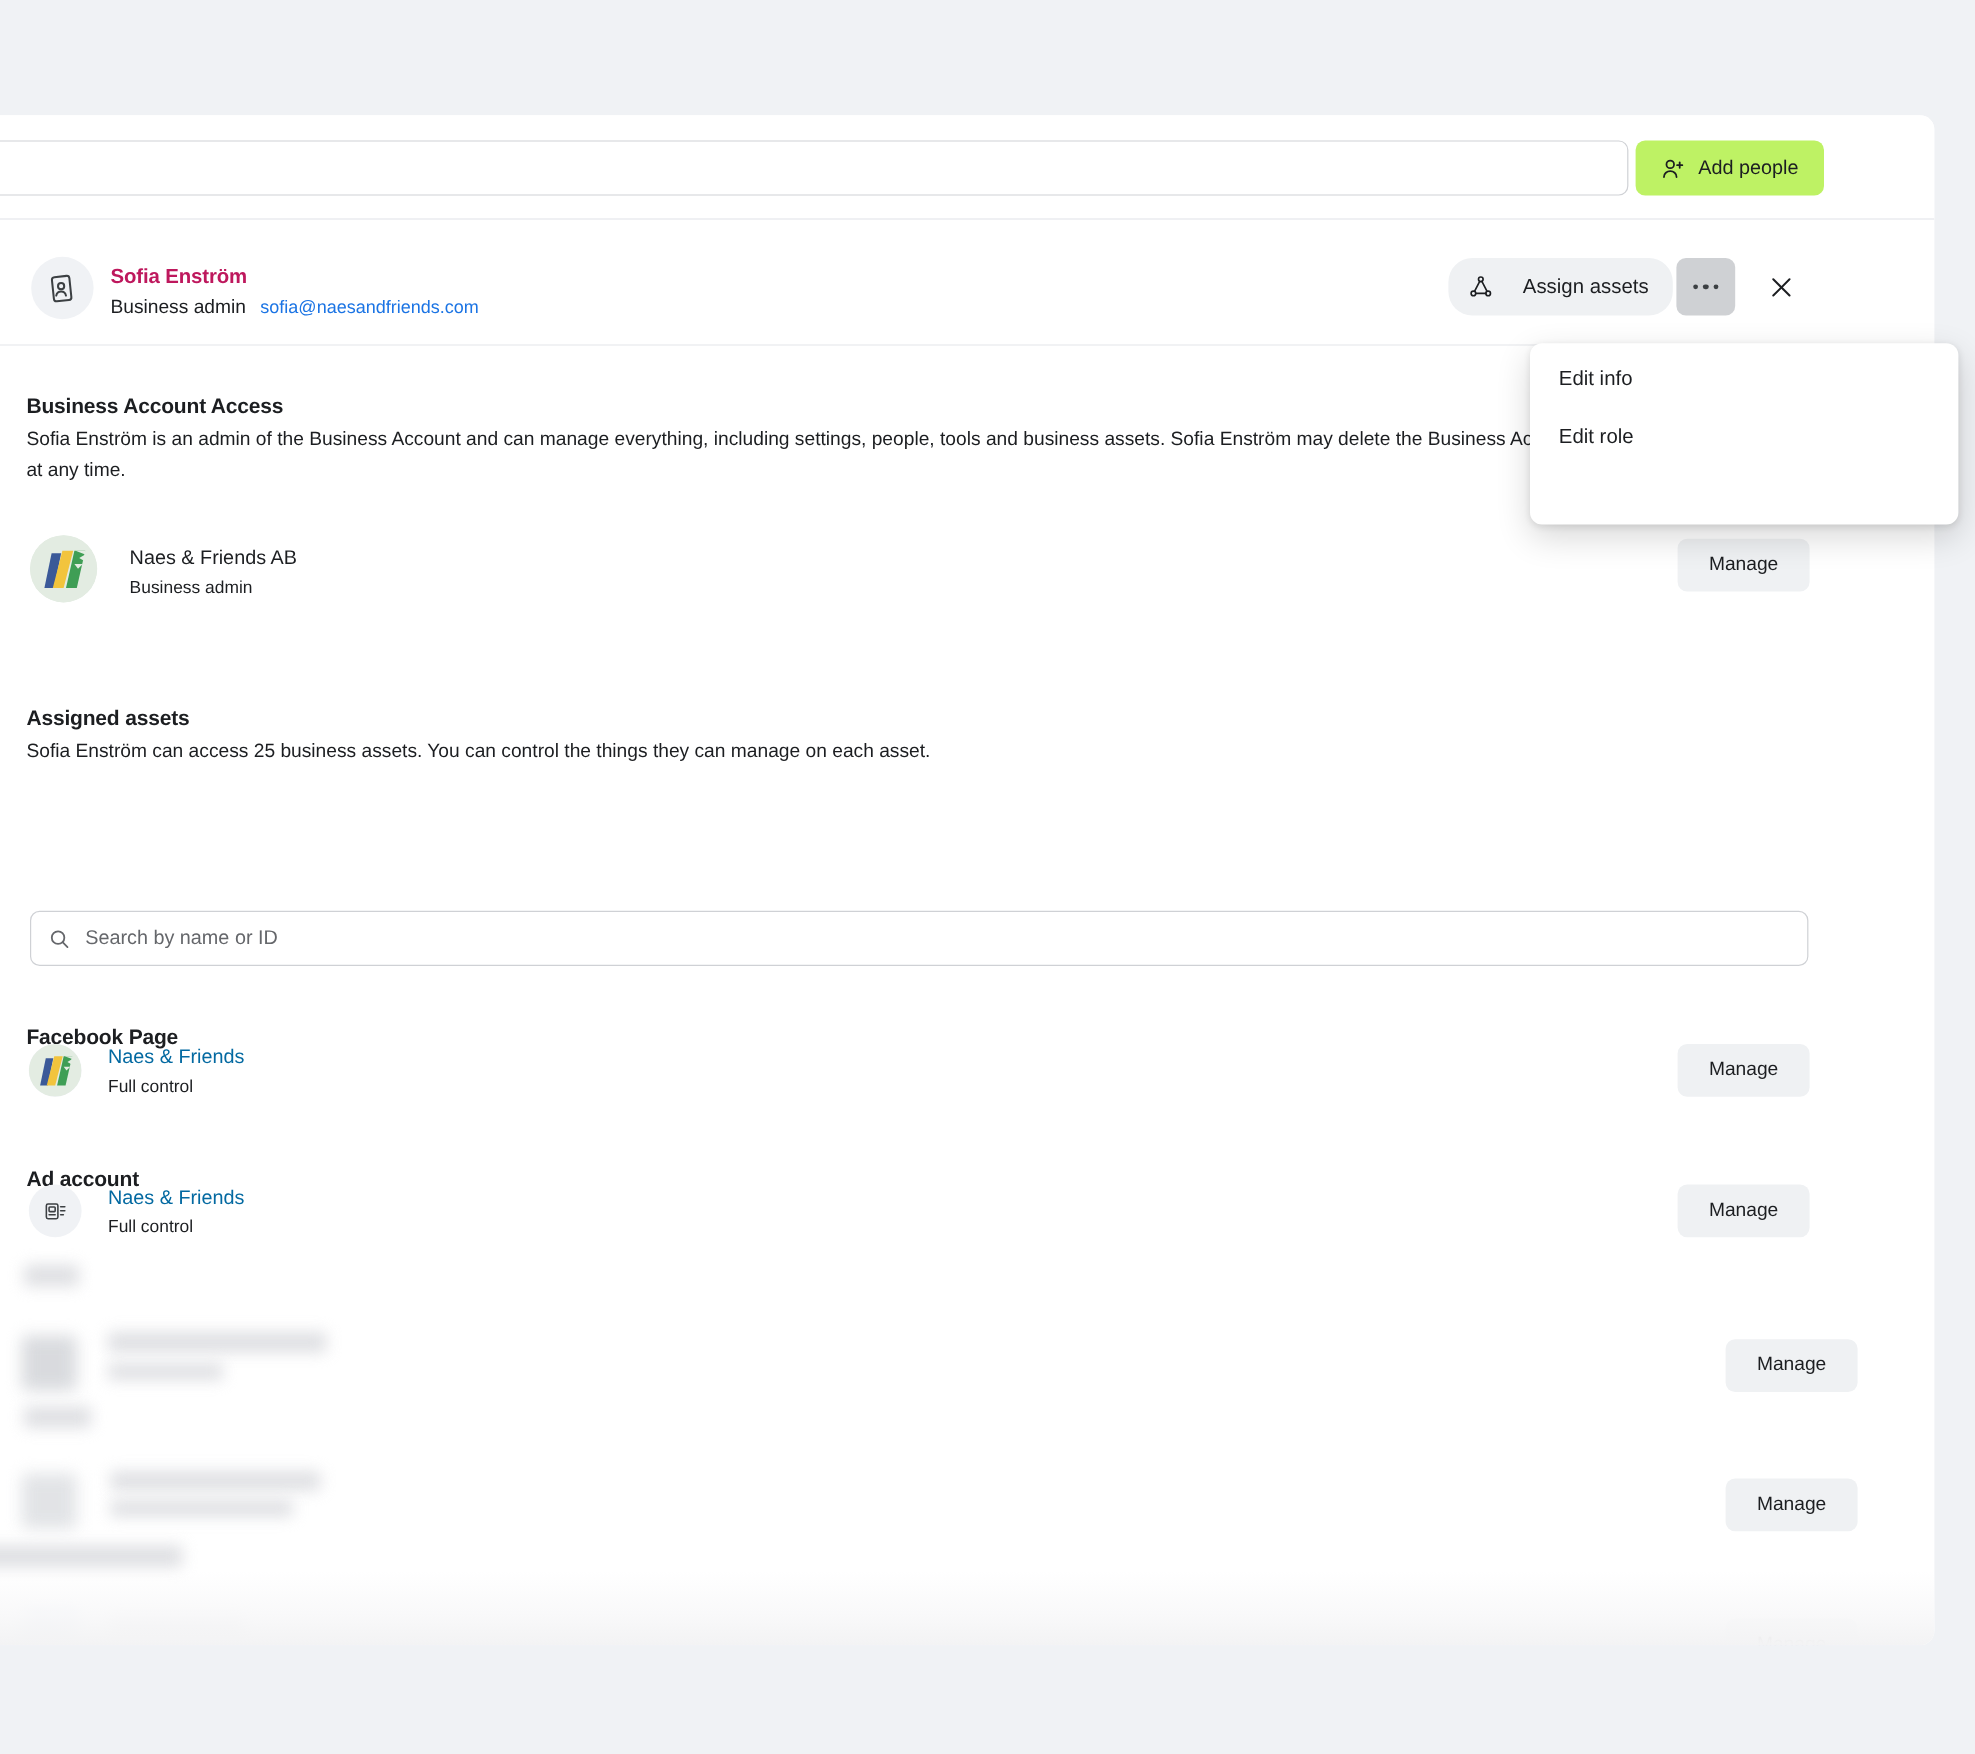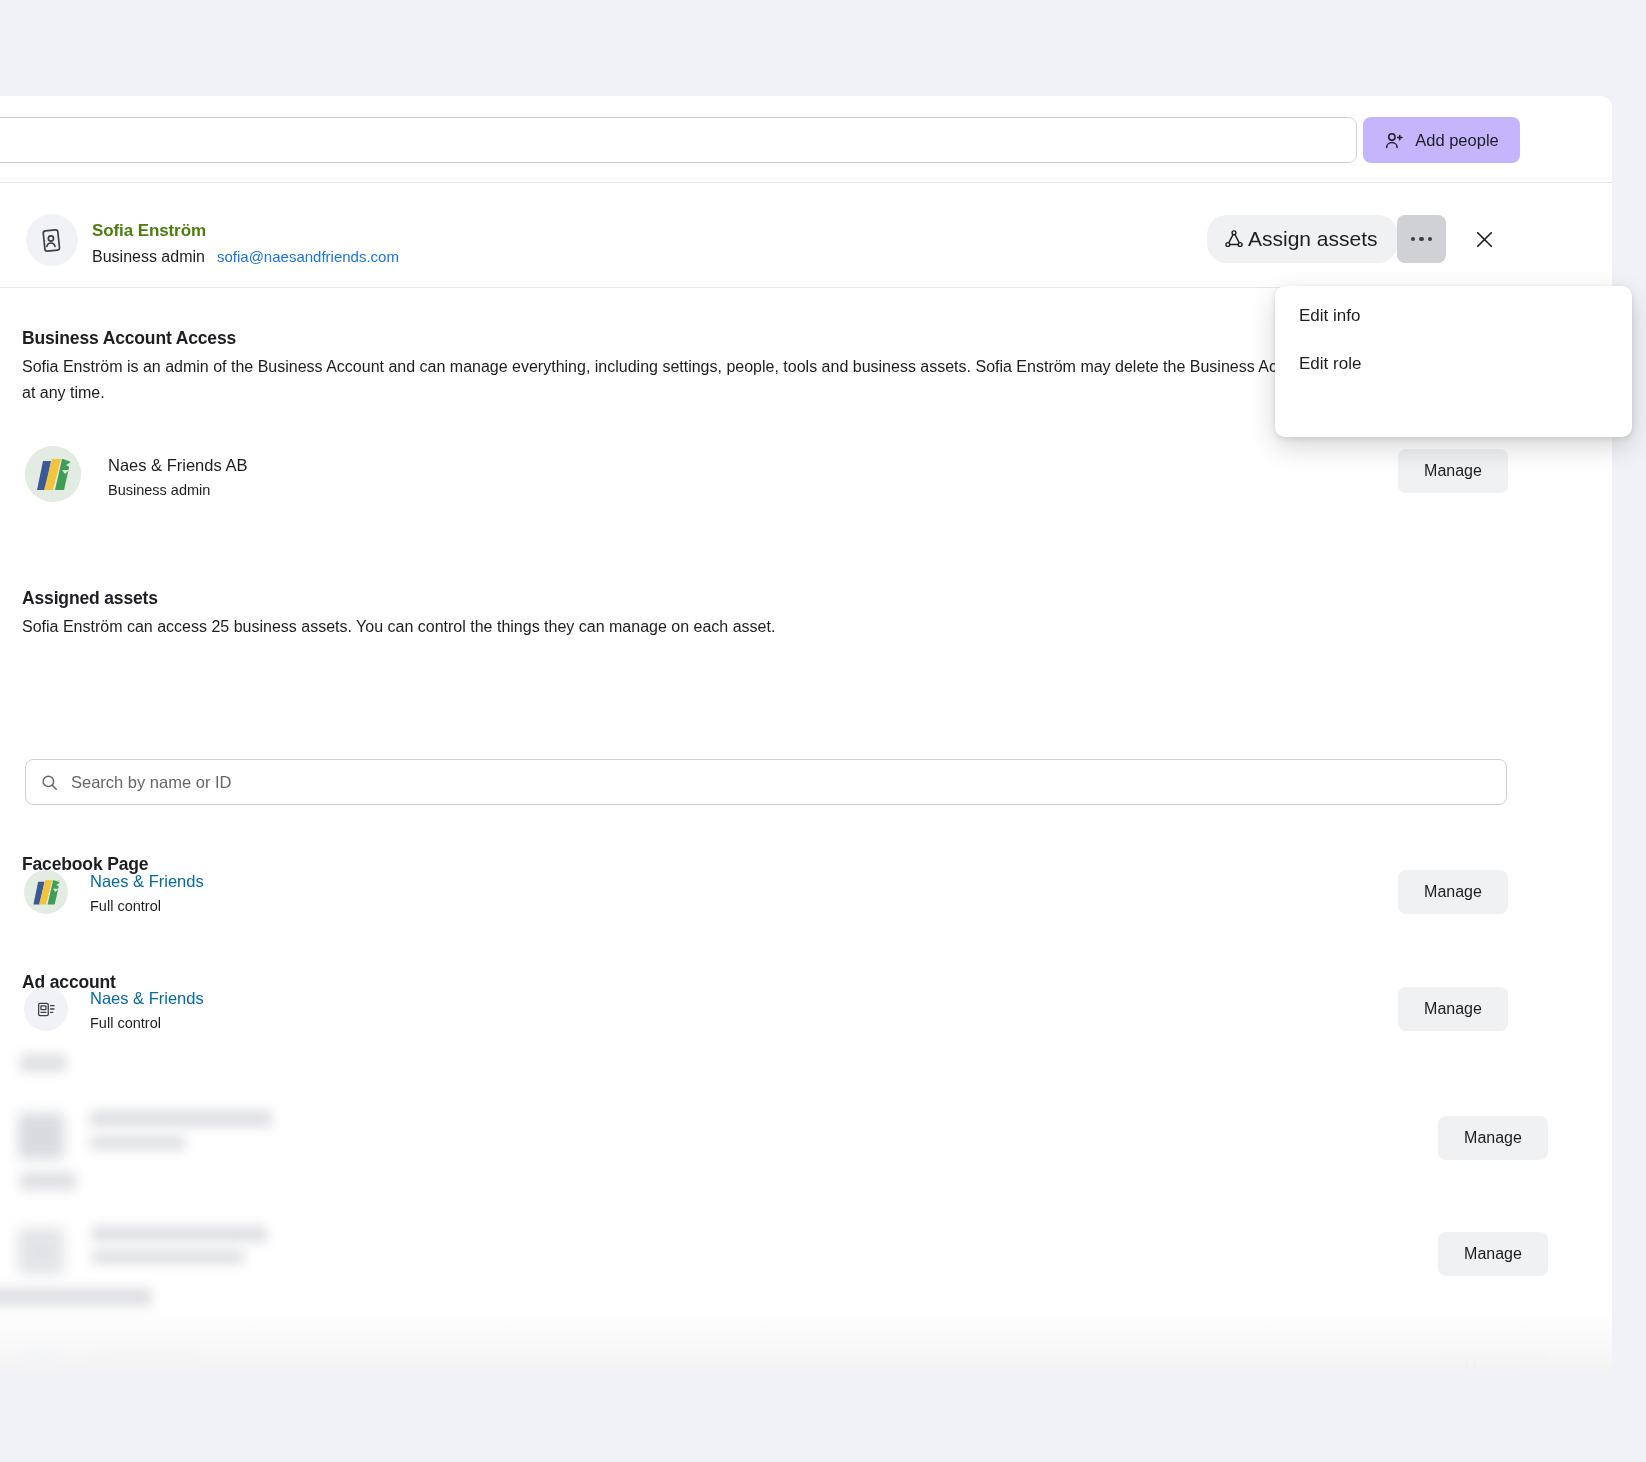--- a/index.html
+++ b/index.html
@@ -64,21 +64,21 @@
     outline: none;
   }
   .people-search::placeholder { color: #8a8d91; }
 
   .add-people-btn {
     position: absolute;
     left: 1403px;
     top: 21px;
     width: 157px;
     height: 46px;
-    background: #c4b5fd;
+    background: #bef264;
     border: none;
     border-radius: 8px;
     display: flex;
     align-items: center;
     justify-content: center;
     gap: 10px;
     cursor: pointer;
     font-family: "Liberation Sans", sans-serif;
     font-size: 16.5px;
     color: #1c1e21;
@@ -106,21 +106,21 @@
     align-items: center;
     justify-content: center;
   }
 
   .person-name {
     position: absolute;
     left: 132px;
     top: 38px;
     font-size: 17px;
     font-weight: bold;
-    color: #4d7c0f;
+    color: #be185d;
     letter-spacing: -0.1px;
   }
 
   .person-meta {
     position: absolute;
     left: 132px;
     top: 65px;
     font-size: 16px;
     color: #1c1e21;
     display: flex;
@@ -139,24 +139,24 @@
     position: absolute;
     left: 1247px;
     top: 32px;
     height: 48px;
     padding: 0 20px 0 16px;
     background: #eff1f3;
     border: none;
     border-radius: 20px;
     display: flex;
     align-items: center;
-    gap: 3px;
+    gap: 24px;
     cursor: pointer;
     font-family: "Liberation Sans", sans-serif;
-    font-size: 21px;
+    font-size: 17px;
     color: #1c1e21;
   }
 
   .more-btn {
     position: absolute;
     left: 1437px;
     top: 32px;
     width: 49px;
     height: 48px;
     background: #cfd1d4;

